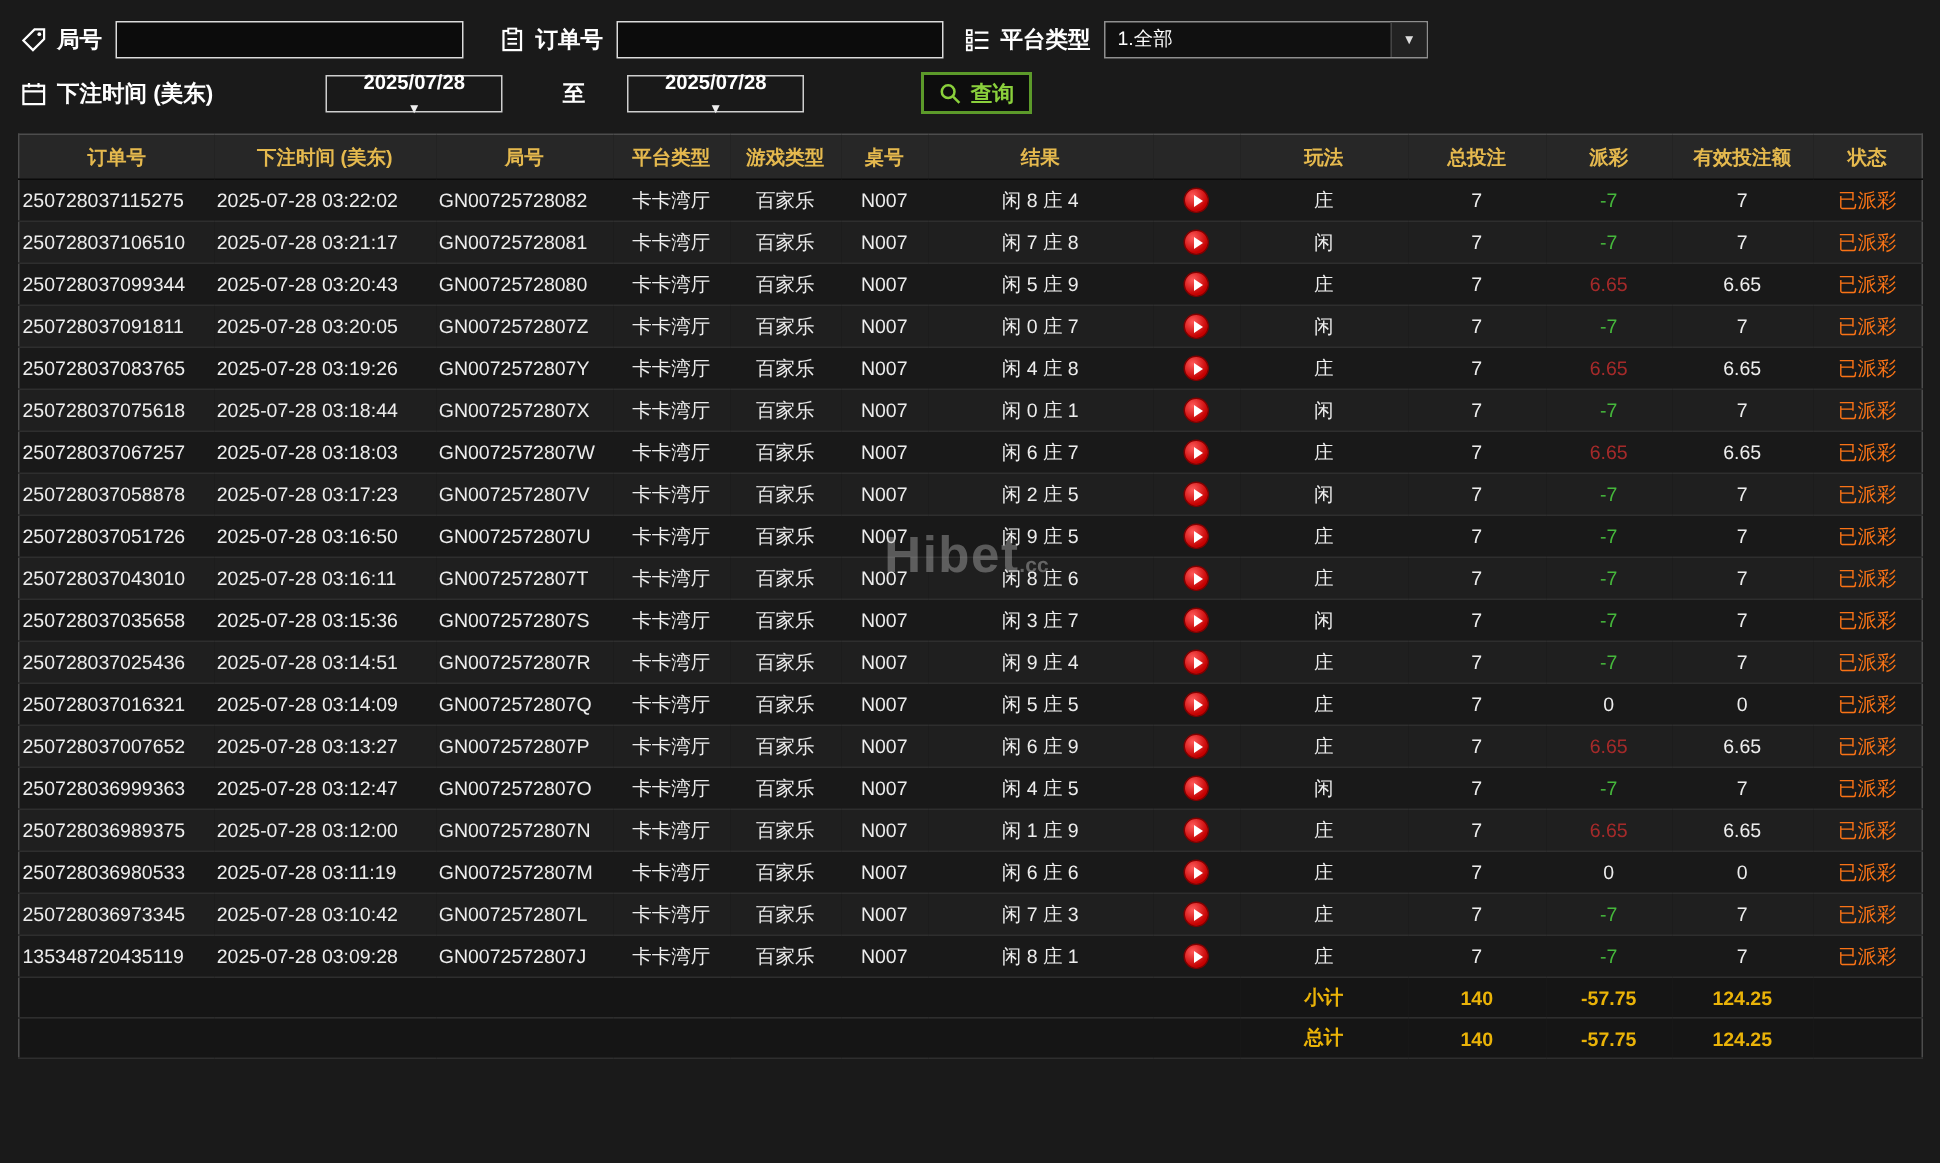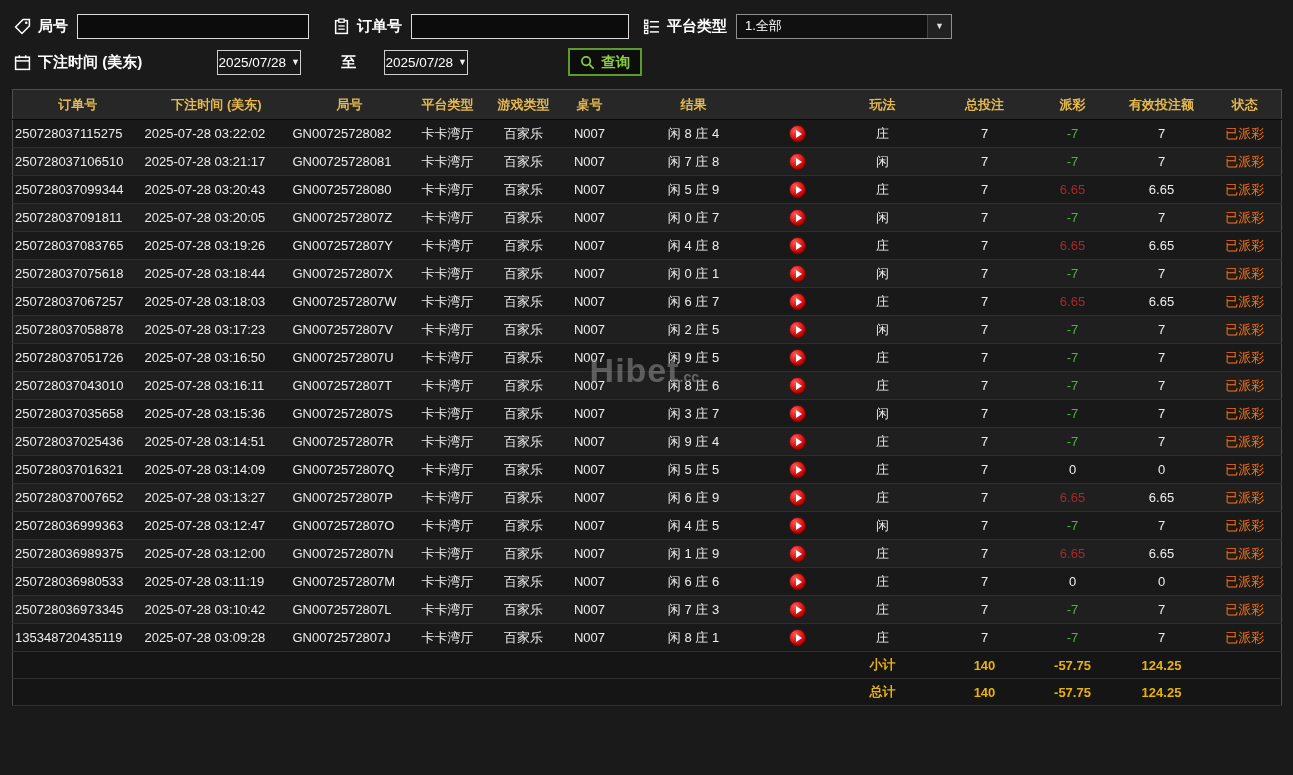--- a/index.html
+++ b/index.html
@@ -16,28 +16,28 @@
   .icon svg{display:block;width:100%;height:100%;}
   .flabel{color:#fff;font-weight:bold;font-size:15px;margin-right:9px;white-space:nowrap;}
   input.box{width:232px;height:25px;background:#0c0c0c;border:1px solid #dcdcdc;color:#fff;
             font-size:13px;padding:0 6px;outline:none;font-family:inherit;}
   .g2{margin-left:24px;} .g2 input.box{width:218px;}
   .g3{margin-left:14px;}
   .select{width:216px;height:25px;border:1px solid #8f8f8f;background:#101010;display:flex;
           align-items:center;color:#fff;font-size:13px;padding-left:8px;cursor:pointer;}
   .sel-arrow{margin-left:auto;font-size:9px;color:#ddd;padding:0 7px;border-left:1px solid #444;
              line-height:23px;background:#222;}
-  .date-btn{width:84px;height:25px;border:1px solid #cfcfcf;background:#191919;color:#fff;
-            font-weight:normal;font-size:13.5px;display:flex;align-items:center;justify-content:center;
-            gap:5px;cursor:pointer;}
+  .date-btn{width:118px;height:25px;border:1px solid #cfcfcf;background:#191919;color:#fff;
+            font-weight:bold;font-size:13.5px;display:flex;align-items:center;justify-content:center;
+            gap:5px;cursor:pointer;flex-direction:column;}
   .date-btn .arrow{font-size:9px;color:#eee;}
   .d1{margin-left:66px;}
   .to-label{color:#fff;font-weight:bold;font-size:15px;margin:0 0 0 40px;}
   .d2{margin-left:28px;}
-  .query-btn{height:28px;margin-left:100px;background:#0d0d0d;border:2px solid #5c9a2a;color:#8ad03c;
+  .query-btn{height:28px;margin-left:78px;background:#0d0d0d;border:2px solid #5c9a2a;color:#8ad03c;
              font-size:14.5px;font-weight:bold;display:flex;align-items:center;gap:5px;padding:0 10px;
              cursor:pointer;font-family:inherit;}
 
   
   .table-wrap{position:relative;margin:4px 12px 0;}
   table{width:100%;border-collapse:collapse;table-layout:fixed;border:1px solid #4d4d4d;font-size:13px;}
   thead th{height:30px;background:#272727;color:#e5b94e;font-size:13px;font-weight:bold;
            border-bottom:1px solid #0a0a0a;white-space:nowrap;}
   tbody td{height:28px;text-align:center;color:#ededed;border-bottom:1px solid #2e2e2e;
            overflow:hidden;white-space:nowrap;}

